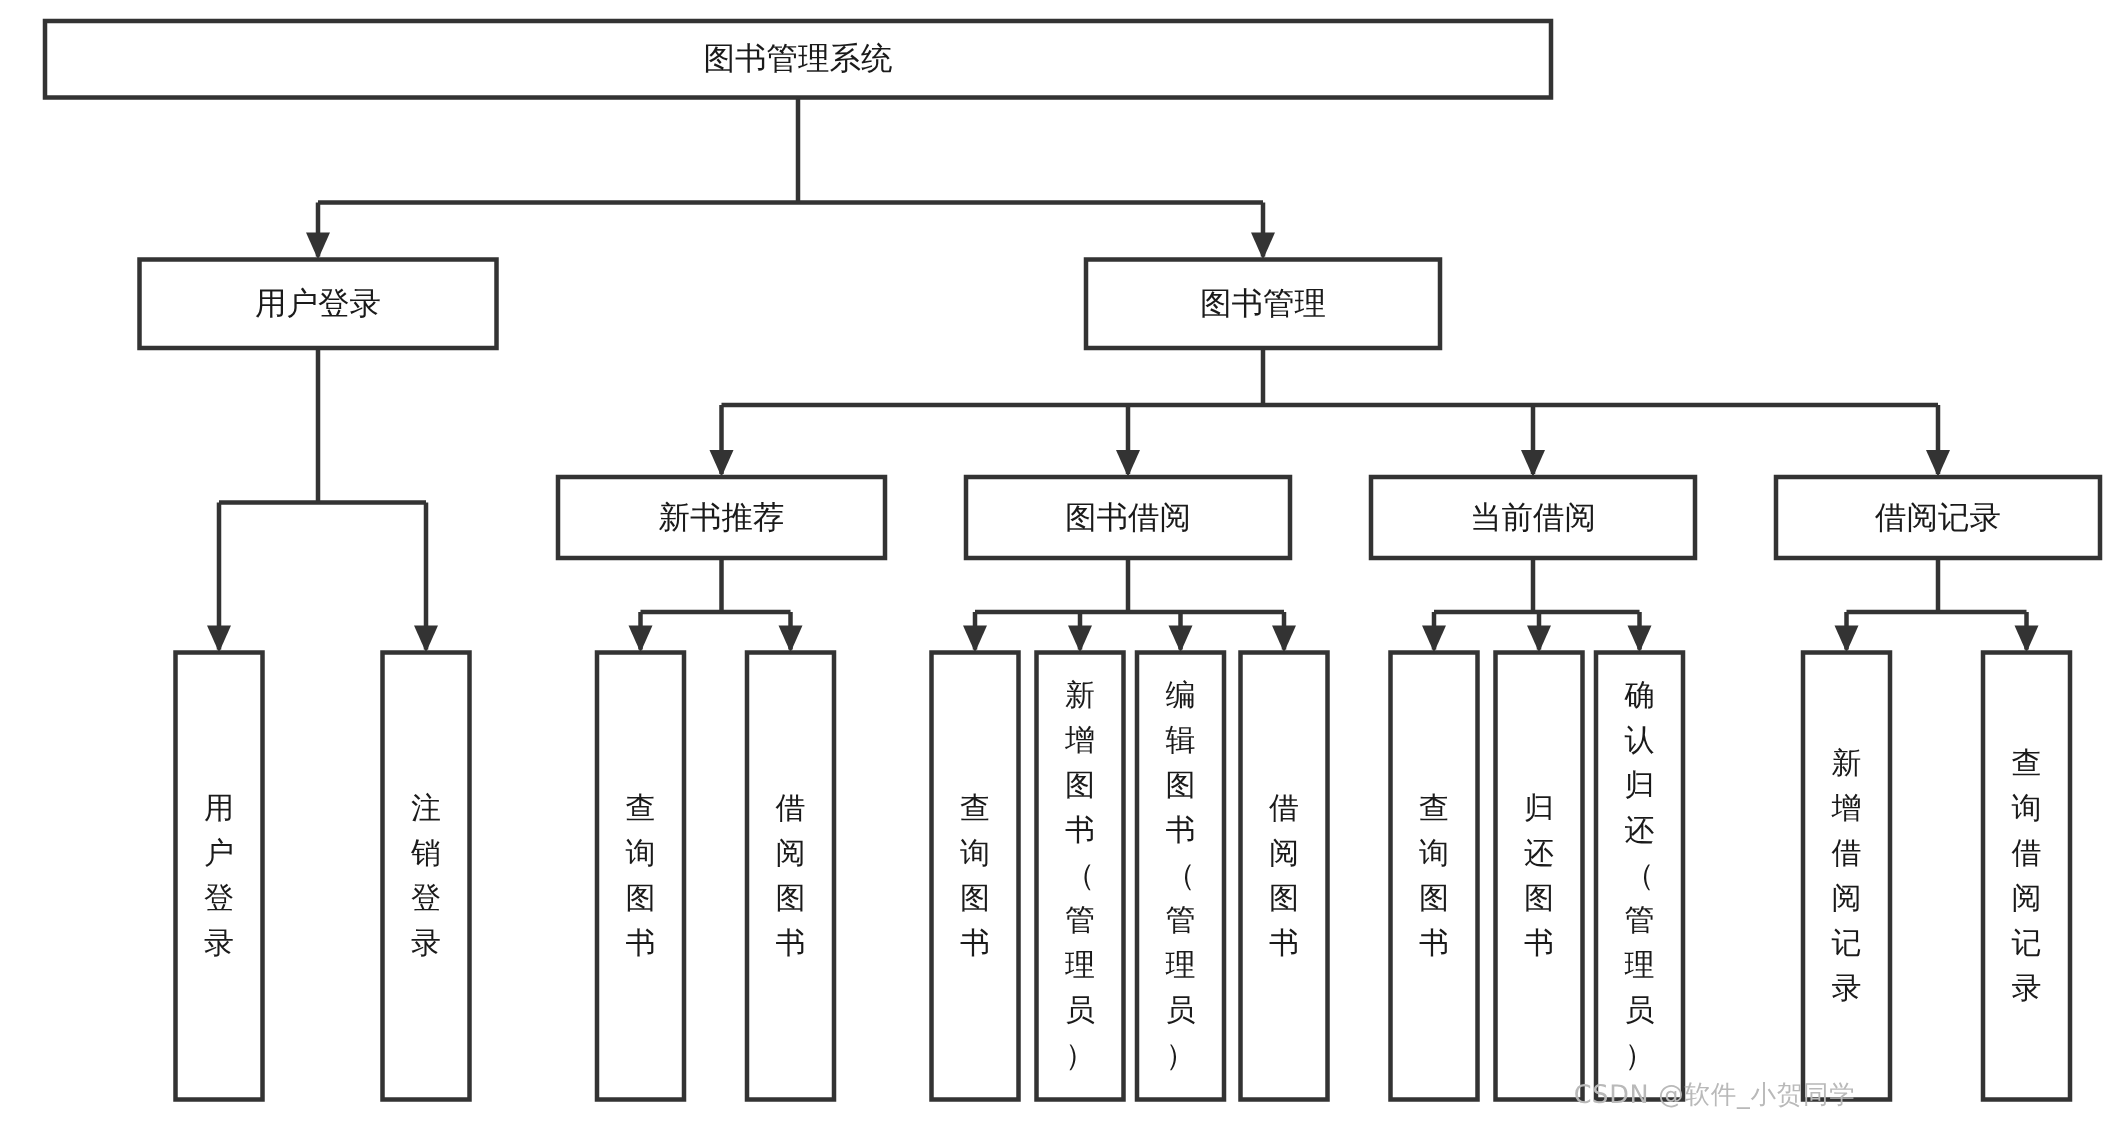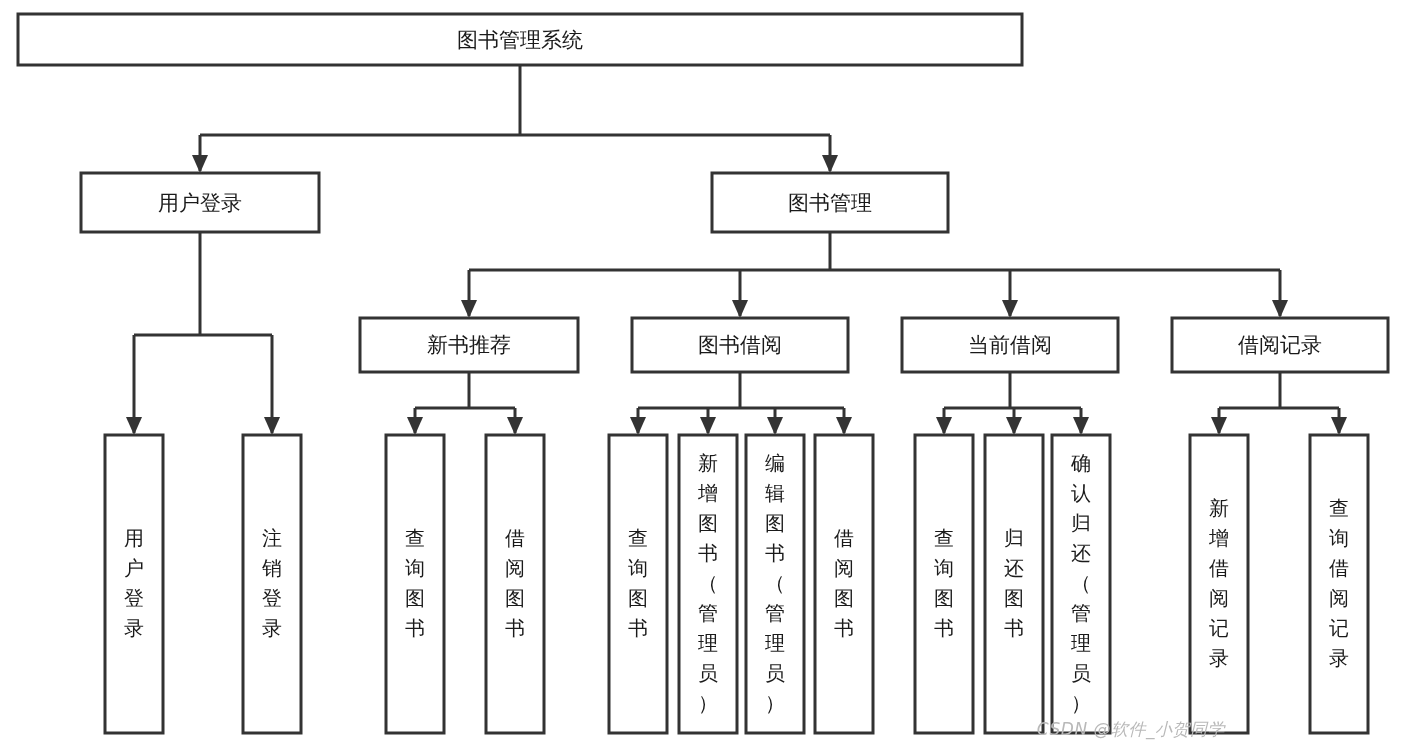--- a/index.html
+++ b/index.html
@@ -9,21 +9,21 @@
   }
   body {
     width: 1405px;
     height: 747px;
     font-family: "DejaVu Sans", "Liberation Sans", sans-serif;
     overflow: hidden;
     position: relative;
   }
   #diagram-root {
     position: absolute;
-    left: 0; top: 0;
+    left: 12px; top: 0;
     width: 1239px;
     height: 747px;
   }
   svg.flow {
     display: block;
     width: 1405px;
     height: 747px;
   }
   .node-box {
     fill: #ffffff;
@@ -56,21 +56,20 @@
   .watermark {
     position: absolute;
     right: 14px;
     bottom: 6px;
     font-family: "DejaVu Sans", "Liberation Sans", sans-serif;
     font-size: 17px;
     color: #b9b9b9;
     letter-spacing: 0.5px;
     white-space: nowrap;
     user-select: none;
-    font-style: italic;
   }
 </style>
 </head>
 <body>
 
 <div id="diagram-root">
   <svg class="flow" viewBox="0 0 1405 747" xmlns="http://www.w3.org/2000/svg">
     <g id="connectors">
         <line x1="520" y1="65" x2="520" y2="135" class="conn"></line>
         <line x1="200" y1="135" x2="830" y2="135" class="conn"></line>

